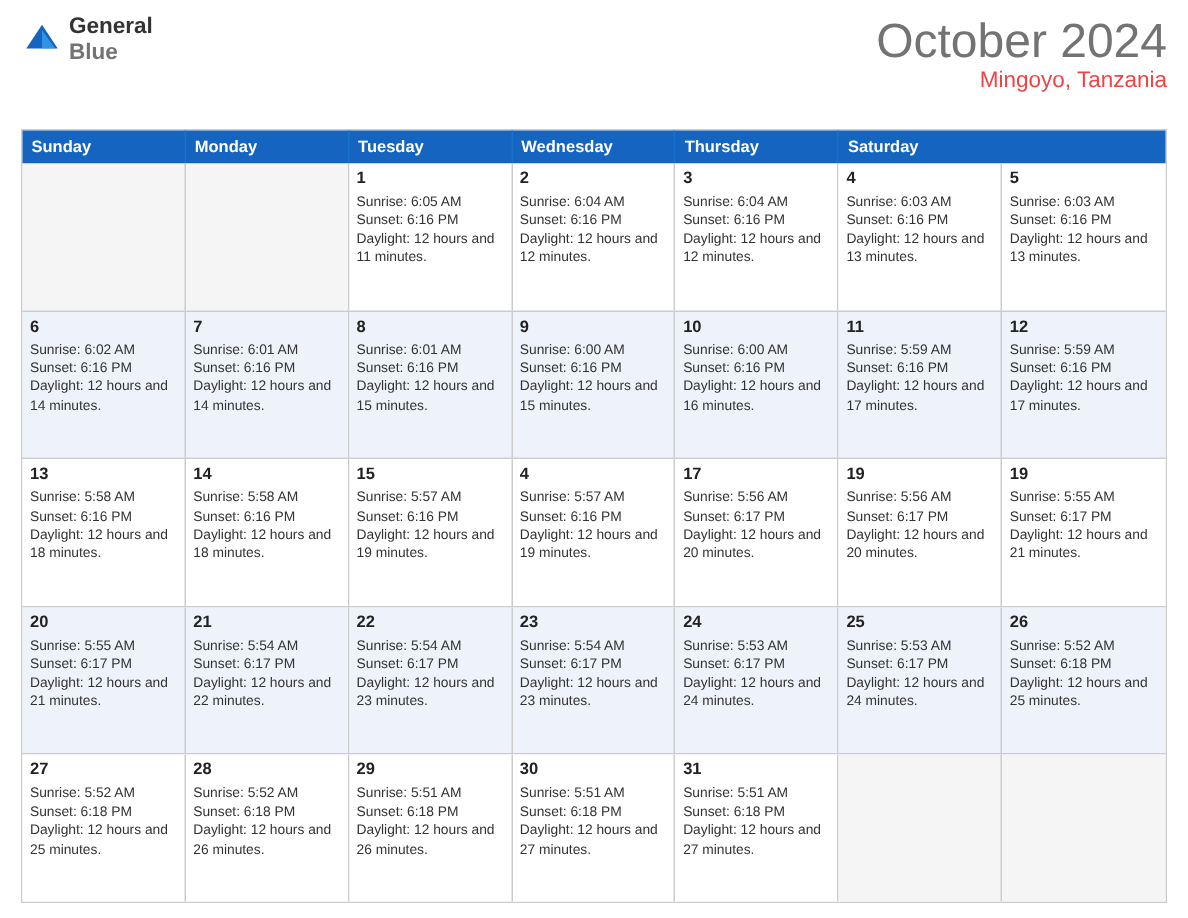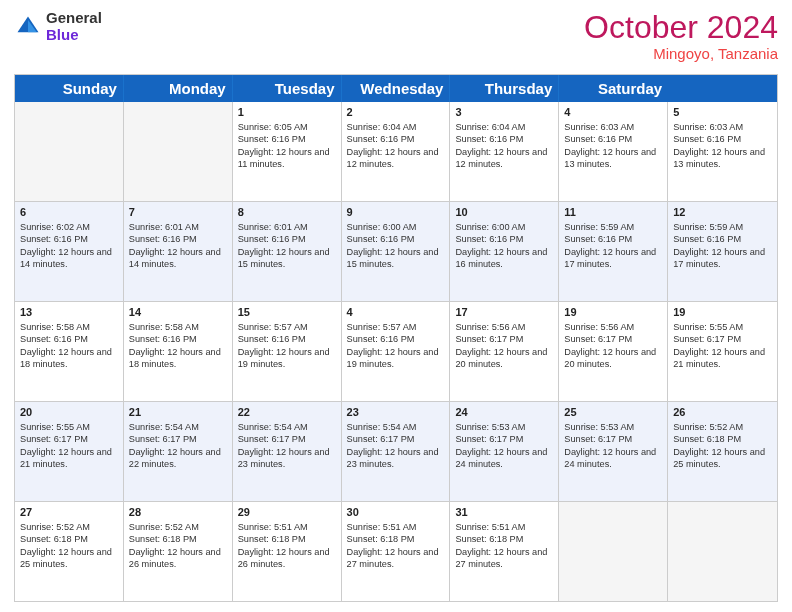--- a/index.html
+++ b/index.html
@@ -14,69 +14,69 @@
       width: 792px;
       height: 612px;
       display: flex;
       flex-direction: column;
       padding: 10px 14px 10px 14px;
     }
     .header {
       display: flex;
       justify-content: space-between;
       align-items: flex-start;
-      margin-bottom: 12px;
+      margin-bottom: 24px;
     }
     .logo {
       display: flex;
       align-items: center;
       gap: 4px;
     }
     .logo-text {
       font-size: 15px;
       font-weight: bold;
       line-height: 1.1;
     }
     .logo-text .general { color: #333; }
-    .logo-text .blue { color: #6d28d9; }
+    .logo-text .blue { color: #737373; }
     .logo-icon {
       width: 28px;
       height: 28px;
     }
     .title-block {
       text-align: right;
     }
     .month-title {
       font-size: 32px;
       font-weight: 300;
-      color: #be185d;
+      color: #737373;
       line-height: 1.1;
     }
     .location-title {
       font-size: 15px;
       color: #ef4444;
     }
     .calendar {
       flex: 1;
       display: flex;
       flex-direction: column;
       border: 1px solid #ccc;
     }
     .cal-header-row {
       display: grid;
       grid-template-columns: repeat(7, 1fr);
       background: #1565c0;
     }
     .cal-header-cell {
       color: #fff;
-      font-size: 15px;
+      font-size: 11px;
       font-weight: bold;
       padding: 5px 6px;
       border-right: 1px solid #1a72cc;
-      text-align: right;
+      text-align: left;
     }
     .cal-header-cell:last-child { border-right: none; }
     .cal-body {
       flex: 1;
       display: flex;
       flex-direction: column;
     }
     .cal-row {
       display: grid;
       grid-template-columns: repeat(7, 1fr);

